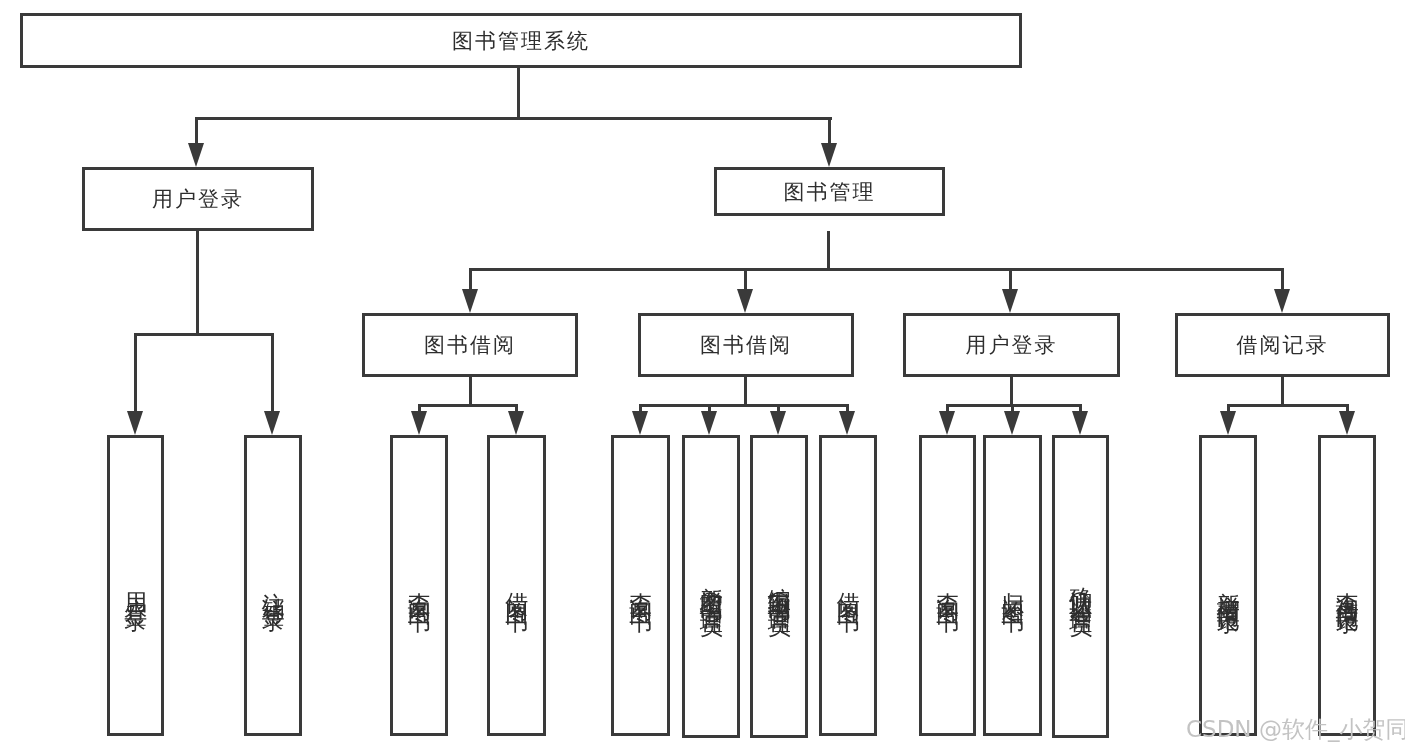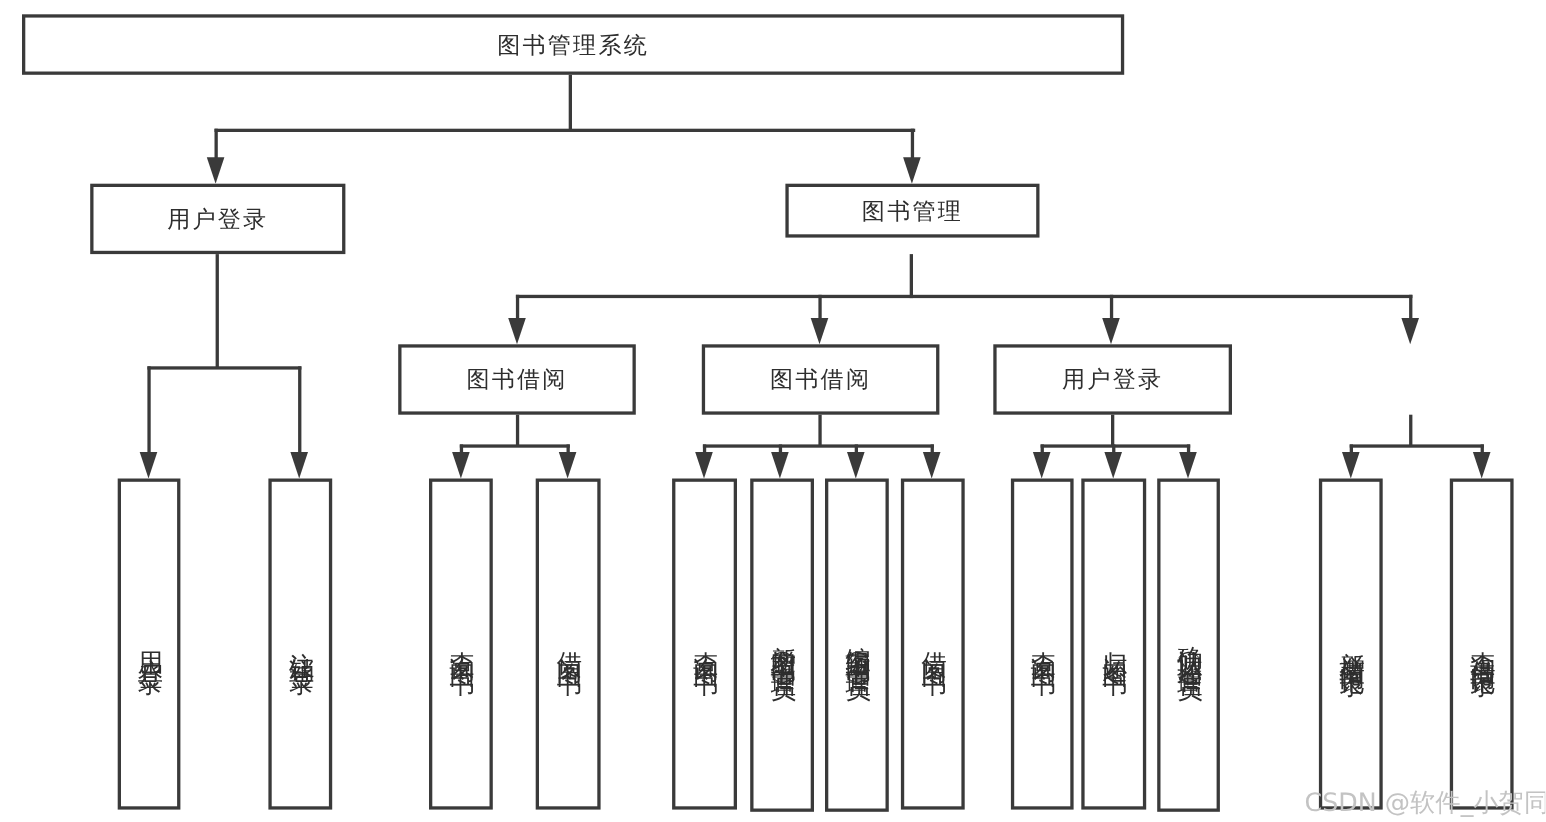--- a/index.html
+++ b/index.html
@@ -104,20 +104,23 @@
 
   <div class="box" style="left:362px; top:313px; width:216px; height:64px;">
     <span class="hlabel">图书借阅</span>
   </div>
   <div class="box" style="left:638px; top:313px; width:216px; height:64px;">
     <span class="hlabel">图书借阅</span>
   </div>
   <div class="box" style="left:903px; top:313px; width:217px; height:64px;">
     <span class="hlabel">用户登录</span>
   </div>
+  <div class="box" style="left:1175px; top:313px; width:215px; height:64px;">
+    <span class="hlabel">借阅记录</span>
+  </div>
 
   <div class="line" style="left:469px; top:377px; width:3px; height:29px;"></div>
   <div class="line" style="left:418px; top:404px; width:100px; height:3px;"></div>
   <div class="line" style="left:418px; top:404px; width:3px; height:9px;"></div>
   <div class="arrow-head" style="left:411px; top:411px;"></div>
   <div class="line" style="left:515px; top:404px; width:3px; height:9px;"></div>
   <div class="arrow-head" style="left:508px; top:411px;"></div>
 
   <div class="line" style="left:744px; top:377px; width:3px; height:29px;"></div>
   <div class="line" style="left:639px; top:404px; width:210px; height:3px;"></div>

